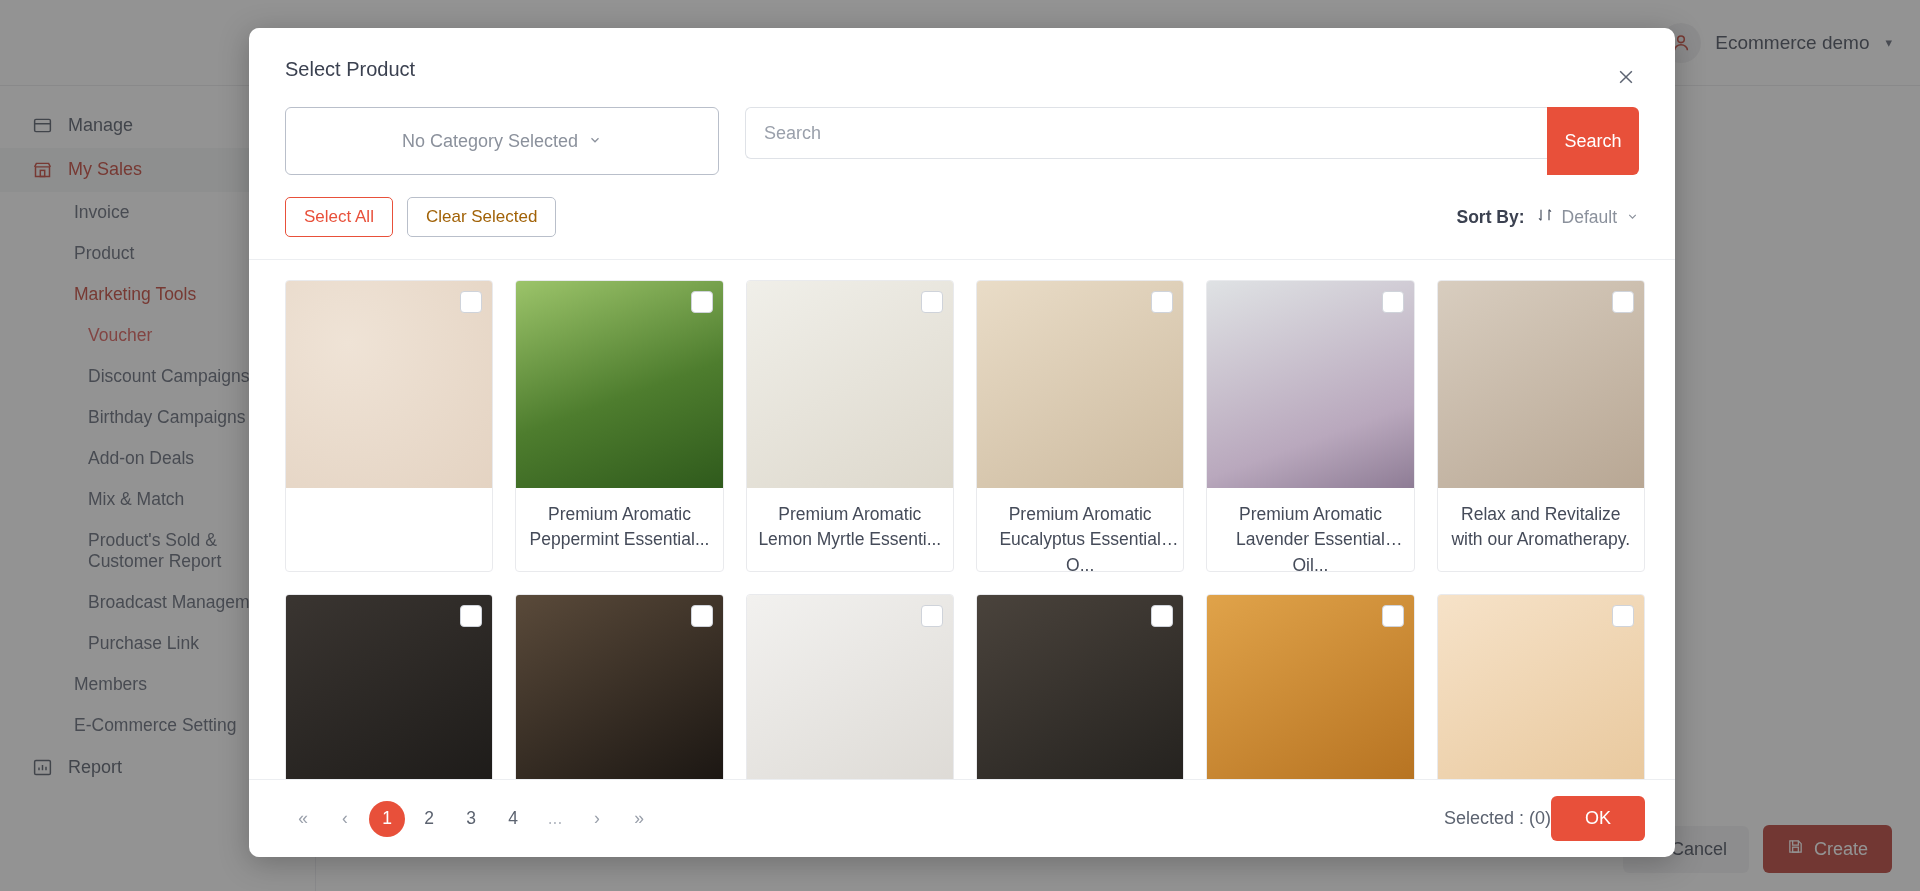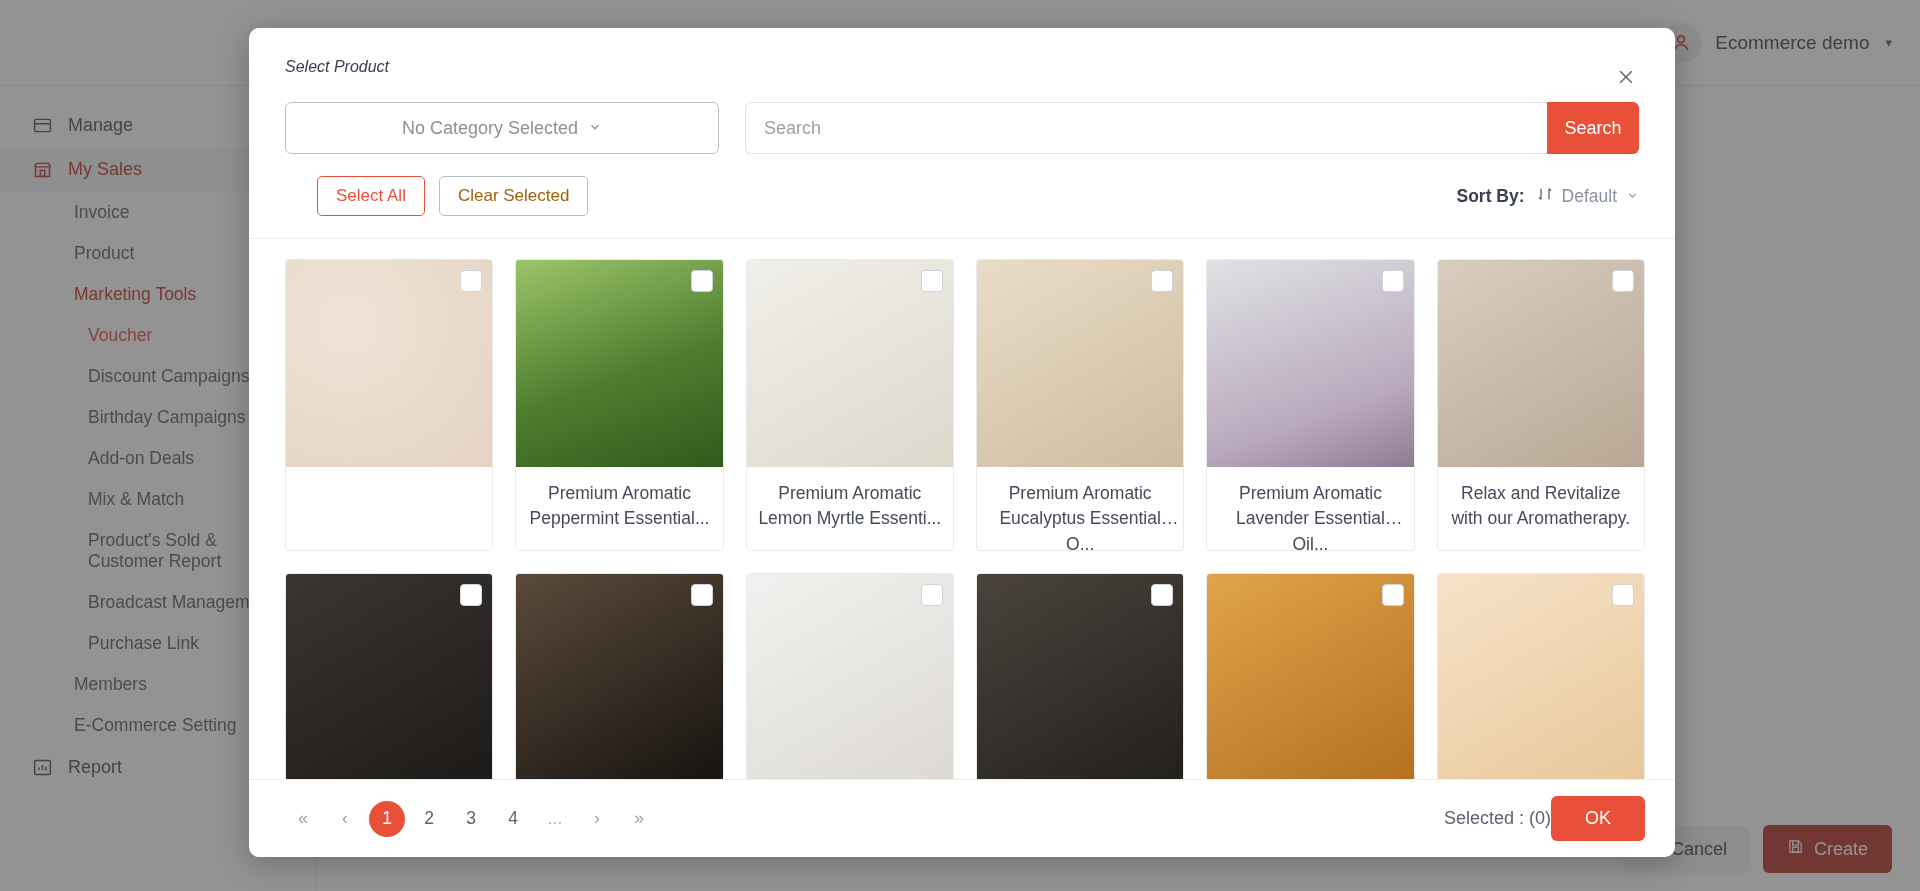--- a/index.html
+++ b/index.html
@@ -86,50 +86,50 @@
 
   
   #modal {
     position: absolute; left: 249px; top: 28px;
     width: 1426px; height: 829px;
     background: #ffffff; border-radius: 10px;
     box-shadow: 0 6px 30px rgba(0,0,0,.25);
     display: flex; flex-direction: column; overflow: hidden;
   }
   .modal-head { position: relative; padding: 30px 36px 0 36px; }
-  .modal-title { font-size: 16px; color: #3b4150; font-weight: 500; font-style: italic; }
+  .modal-title { font-size: 20px; color: #3b4150; font-weight: 500; }
   .modal-close {
     position: absolute; right: 36px; top: 36px;
     width: 26px; height: 26px; cursor: pointer; color: #5d6472;
     display: flex; align-items: center; justify-content: center;
   }
 
   .filter-row { display: flex; gap: 26px; padding: 26px 36px 0 36px; }
   .cat-select {
-    width: 434px; height: 52px; border: 1px solid #b9bfca; border-radius: 6px;
+    width: 434px; height: 68px; border: 1px solid #b9bfca; border-radius: 6px;
     display: flex; align-items: center; justify-content: center; gap: 10px;
     color: #8b919c; font-size: 18px; cursor: pointer; background: #fff;
   }
   .search-wrap { flex: 1; display: flex; }
   .search-input {
     flex: 1; height: 52px; border: 1px solid #dfe2e7; border-right: none;
     border-radius: 6px 0 0 6px; padding: 0 18px; font-size: 18px;
     color: #3b4150; outline: none; font-family: inherit; background: #fff;
   }
   .search-input::placeholder { color: #9aa0ab; }
   .search-btn {
     width: 92px; background: #e8503a; color: #fff; border: none;
     border-radius: 0 6px 6px 0; font-size: 18px; cursor: pointer; font-family: inherit;
   }
 
   .tool-row {
     display: flex; align-items: center; justify-content: space-between;
     padding: 22px 36px 22px 36px; border-bottom: 1px solid #eceef1;
   }
-  .tool-left { display: flex; gap: 14px; margin-left: 32px; }
+  .tool-left { display: flex; gap: 14px; }
   .btn-outline-red {
     border: 1px solid #e8503a; color: #e8503a; background: #fff;
     padding: 9px 18px; border-radius: 5px; font-size: 17px; cursor: pointer;
     font-family: inherit;
   }
   .btn-outline-grey {
     border: 1px solid #b9bfca; color: #a16207; background: #fff;
     padding: 9px 18px; border-radius: 5px; font-size: 17px; cursor: pointer;
     font-family: inherit;
   }

